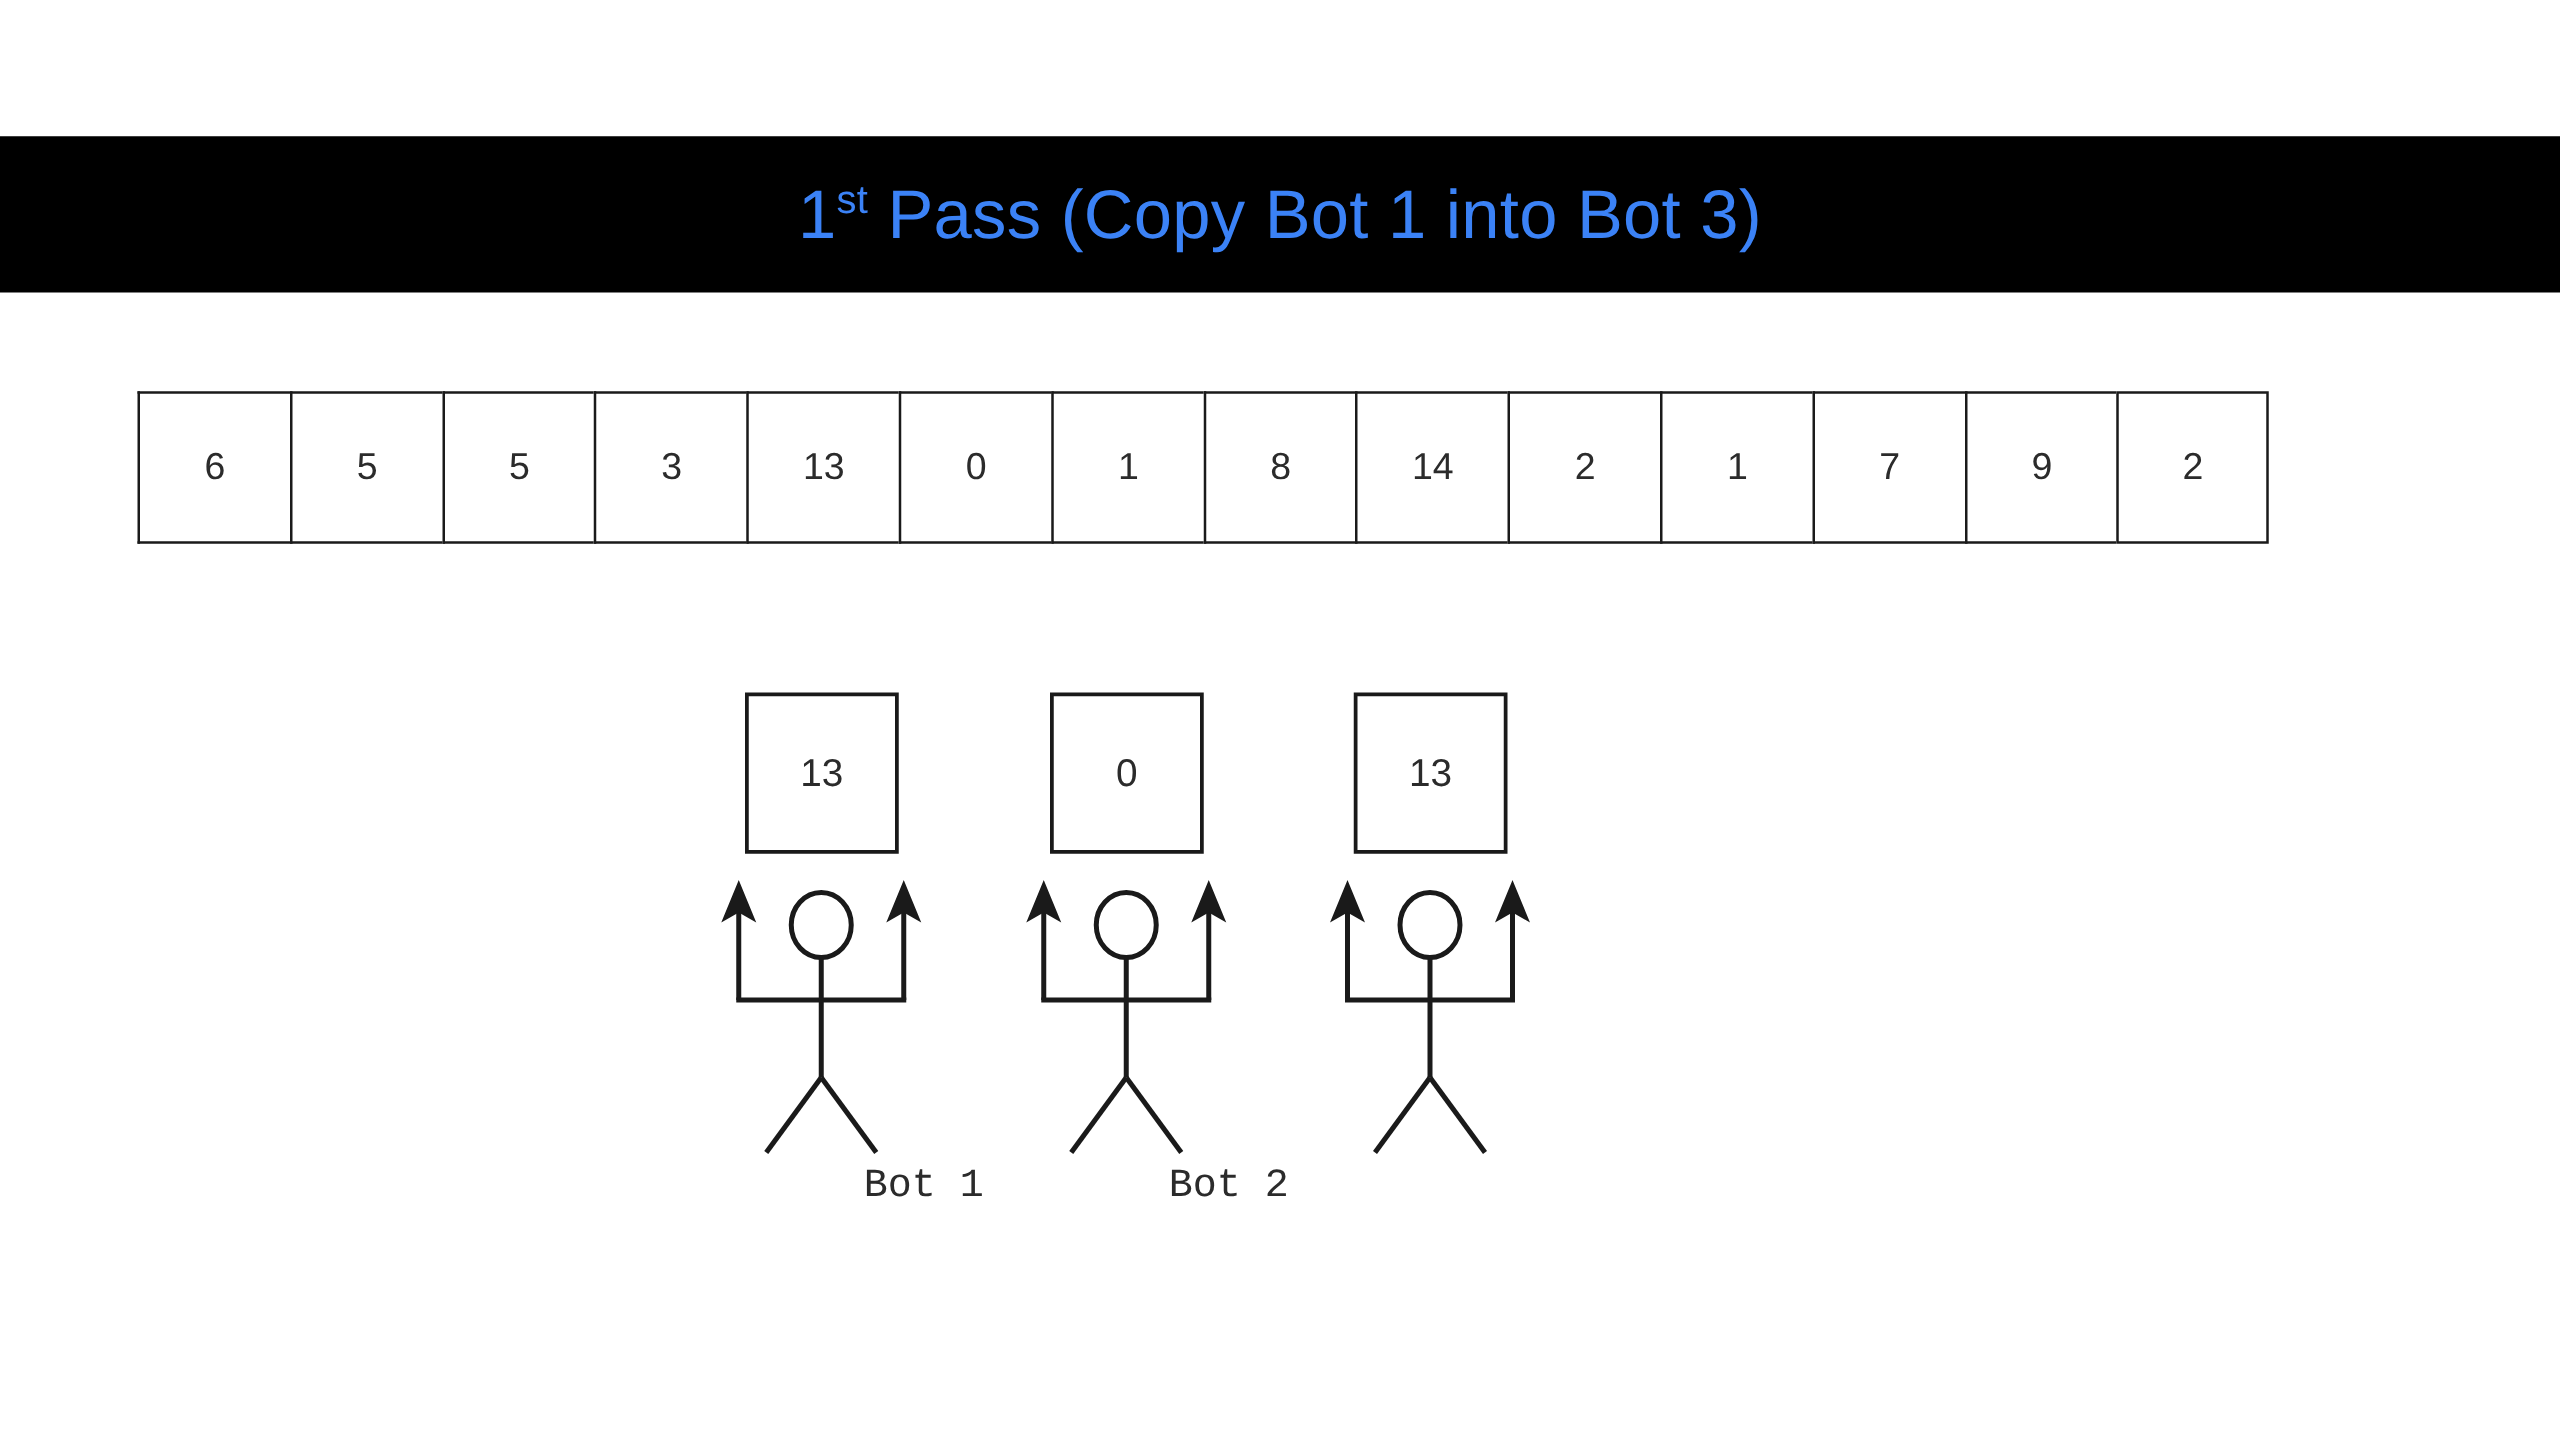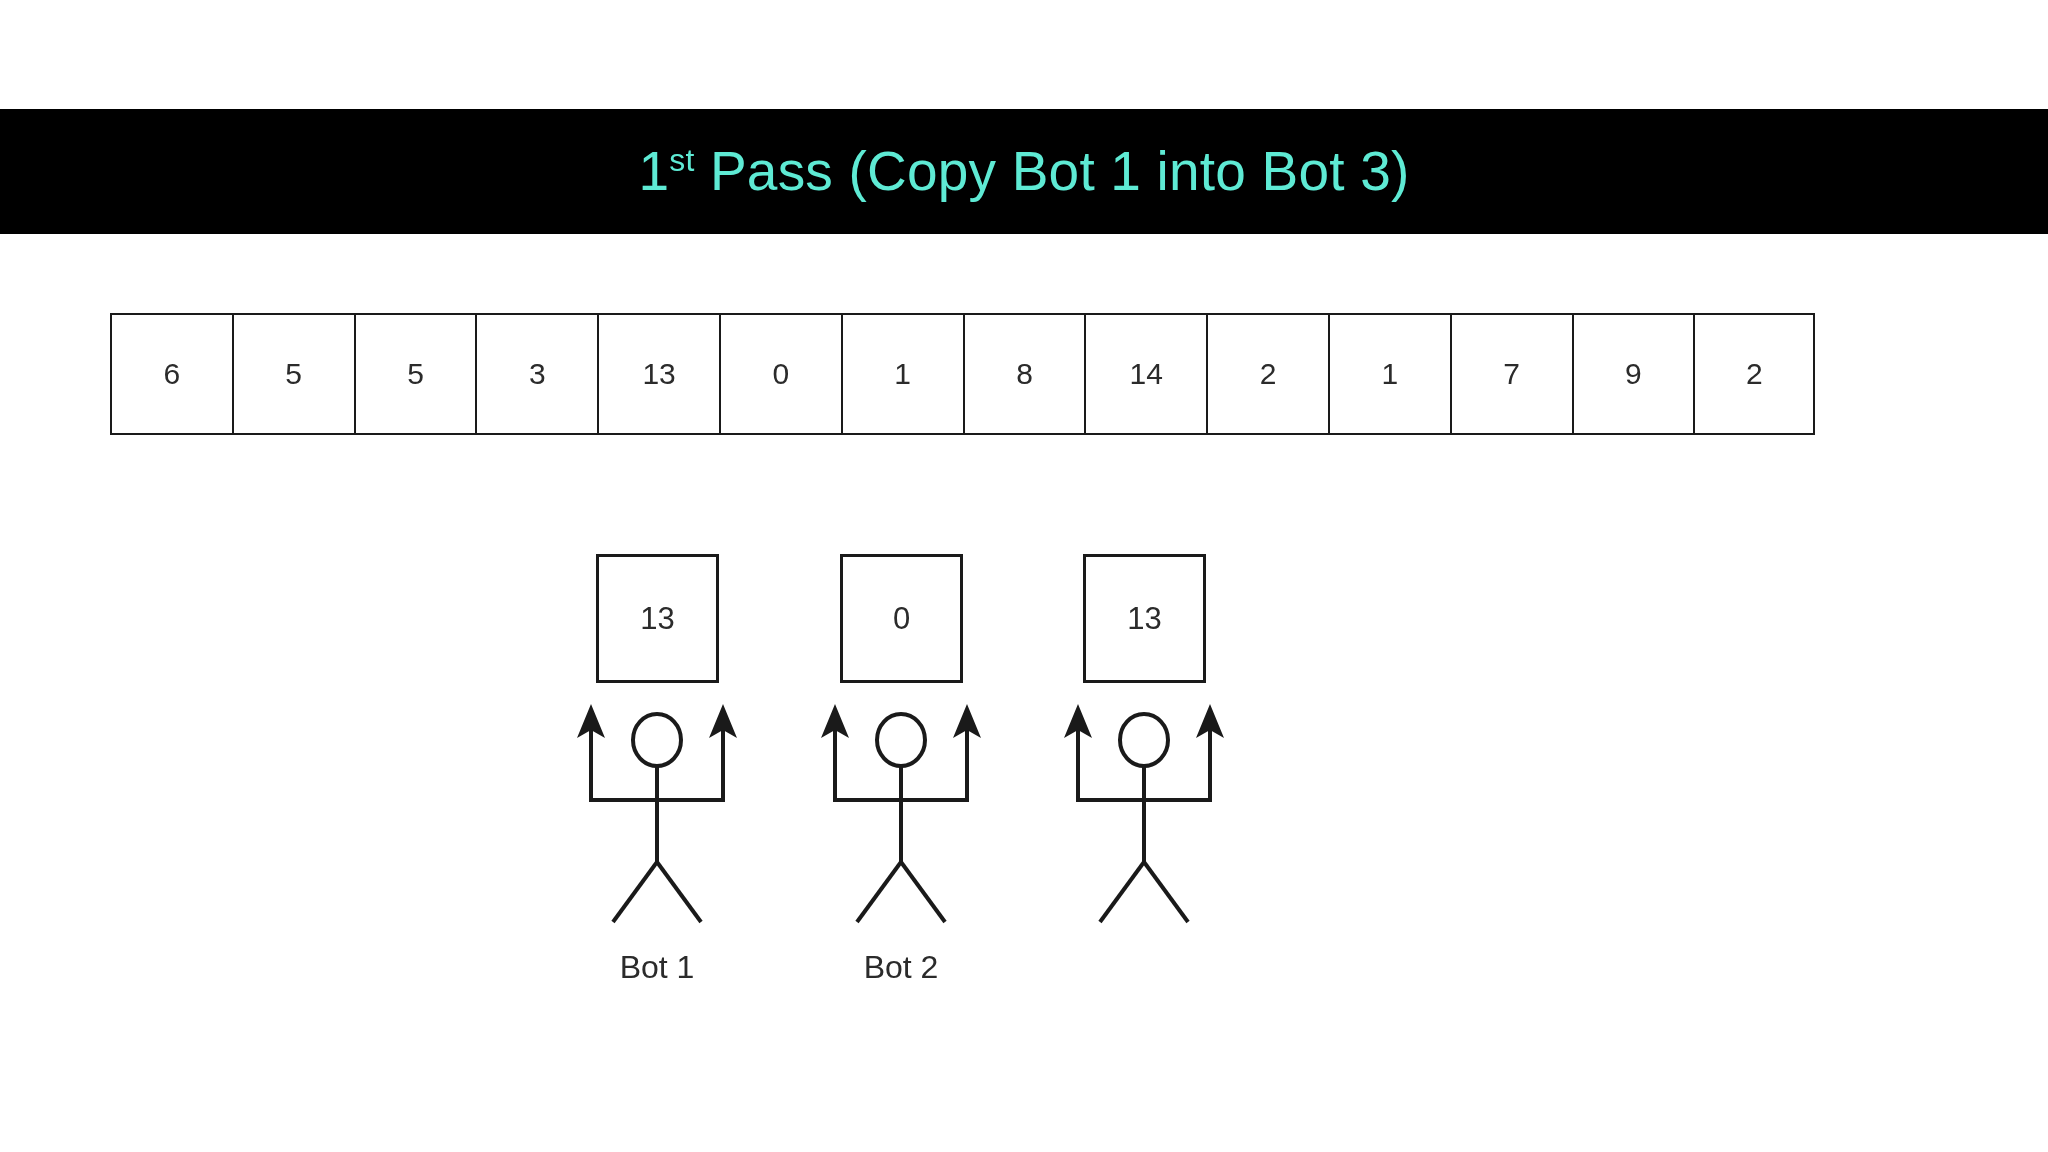--- a/index.html
+++ b/index.html
@@ -22,21 +22,21 @@
     left: 0;
     top: 109px;
     width: 2048px;
     height: 125px;
     background: #000000;
     display: flex;
     align-items: center;
     justify-content: center;
   }
   #title-text {
-    color: #5eead4;
+    color: #3b82f6;
     font-size: 55px;
     font-weight: 400;
     letter-spacing: 0.2px;
     line-height: 1;
     white-space: nowrap;
     font-family: "Liberation Sans", sans-serif;
   }
   #title-text .sup {
     font-size: 0.58em;
     vertical-align: super;
@@ -104,25 +104,24 @@
     left: 40px;
     top: 160px;
     width: 180px;
     height: 230px;
   }
   .bot-label {
     position: absolute;
     left: 0;
     top: 390px;
     width: 260px;
-    text-align: center;
+    text-align: right;
     color: #2b2b2b;
     font-size: 32px;
-    font-family: Liberation Sans, sans-serif;
-    margin-top: 19px;
+    font-family: Liberation Mono, monospace;
   }
 </style>
 </head>
 <body>
 
 <div id="title-banner">
   <div id="title-text"><span>1</span><span class="sup">st</span><span> Pass (Copy Bot 1 into Bot 3)</span></div>
 </div>
 
 <div id="array-row">

